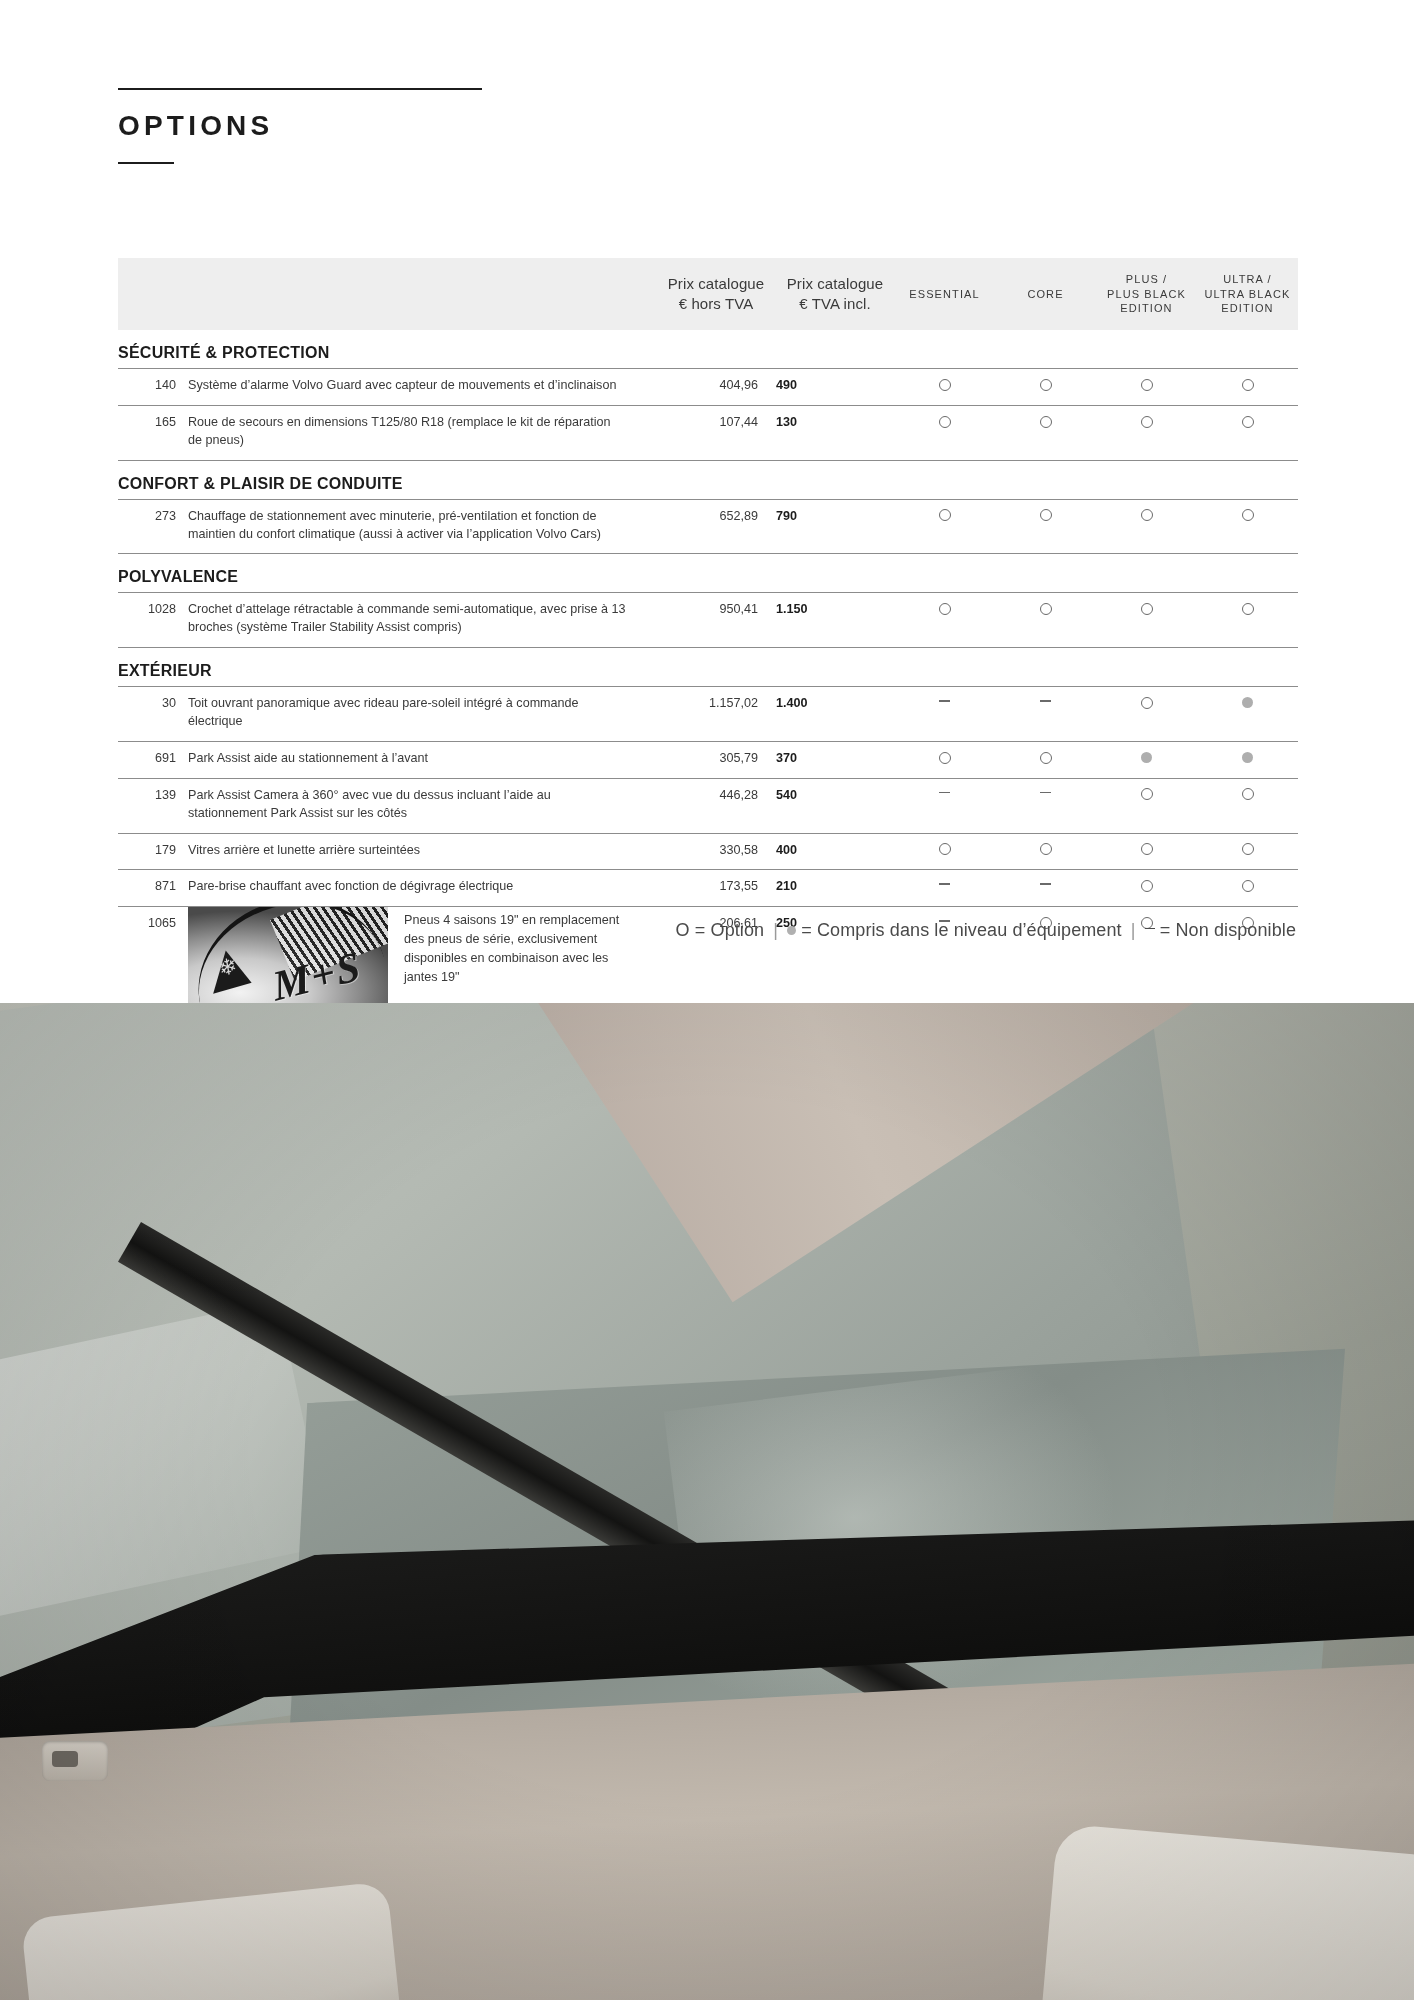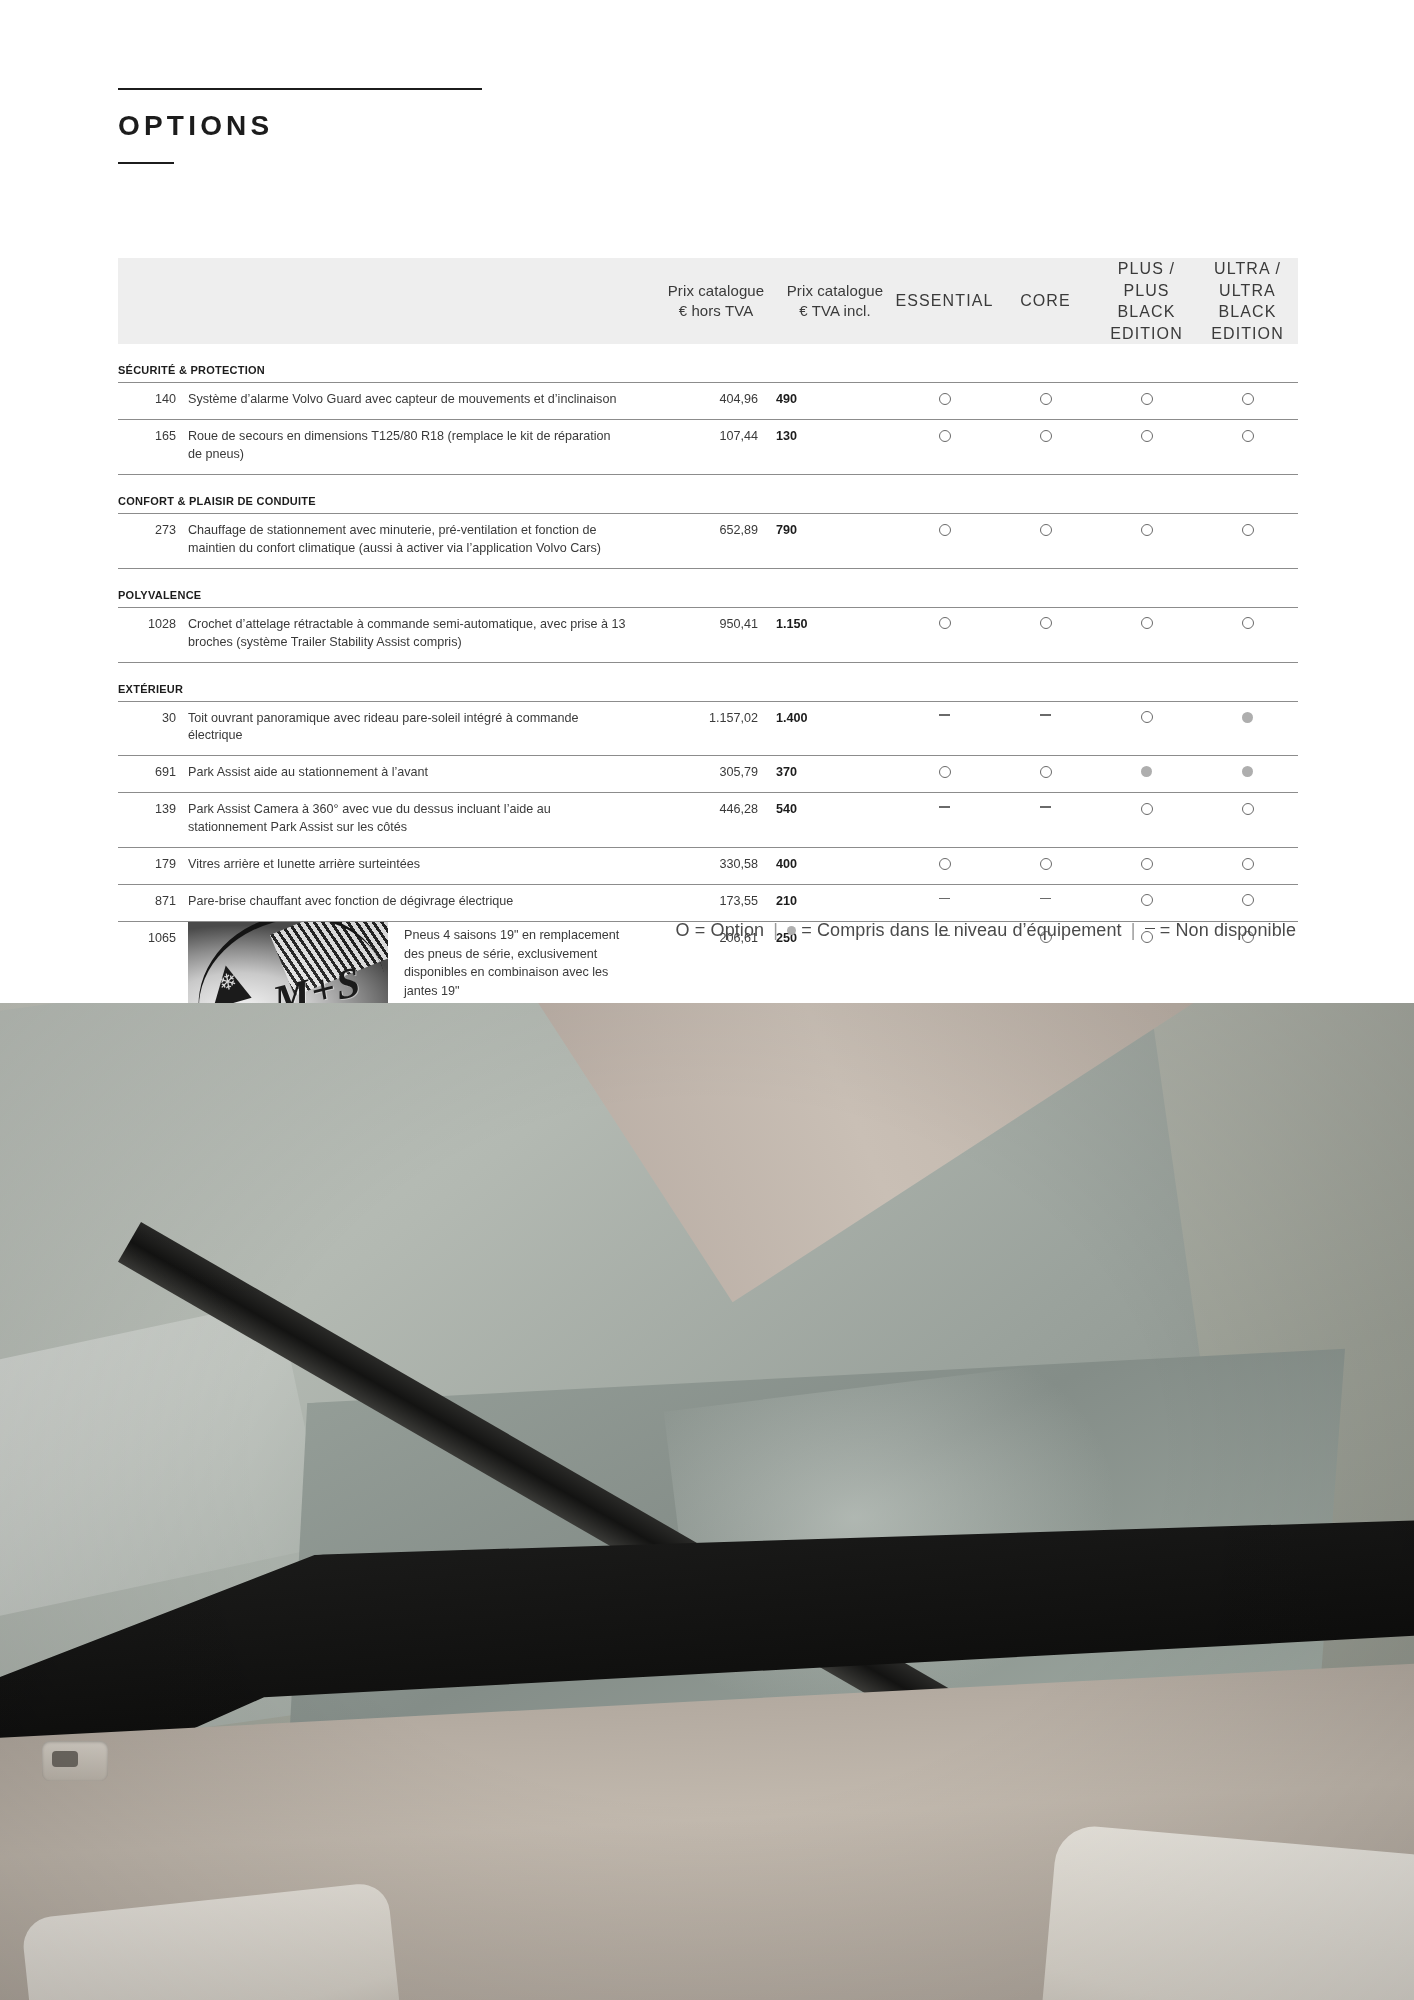--- a/index.html
+++ b/index.html
@@ -63,32 +63,32 @@
     font-size: 15px;
     font-weight: normal;
     color: #3a3a3a;
     padding: 0;
     height: 72px;
     vertical-align: middle;
     line-height: 1.35;
     letter-spacing: 0.1px;
   }
   .opt-table thead th.trim {
-    font-size: 16px;
+    font-size: 11px;
     letter-spacing: 1.1px;
     color: #3a3a3a;
   }
   .opt-table thead th.blank { background: #eeeeee; }
 
   tr.section-row td {
-    font-size: 11px;
+    font-size: 16px;
     font-weight: bold;
     color: #1c1c1c;
     letter-spacing: 0.25px;
-    padding: 20px 0 6px 0;
+    padding: 14px 0 6px 0;
     border-bottom: 1.5px solid #8c8c8c;
   }
 
   tr.item-row td {
     border-bottom: 1.5px solid #8c8c8c;
     font-size: 12.6px;
     color: #3a3a3a;
     padding: 8px 0 10px 0;
     vertical-align: top;
     line-height: 1.42;

